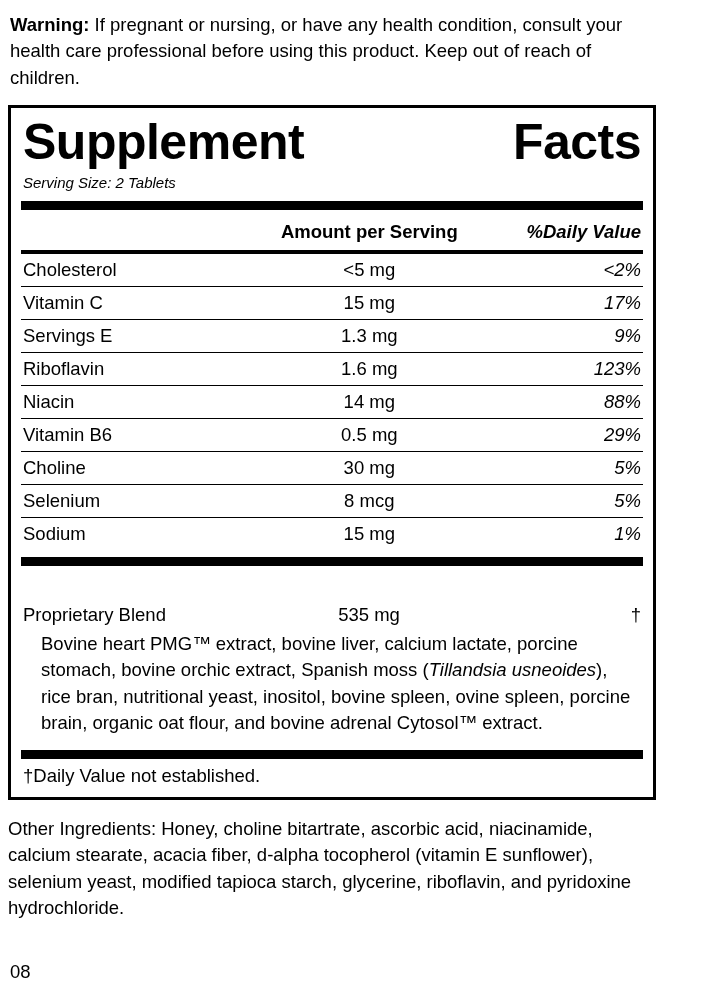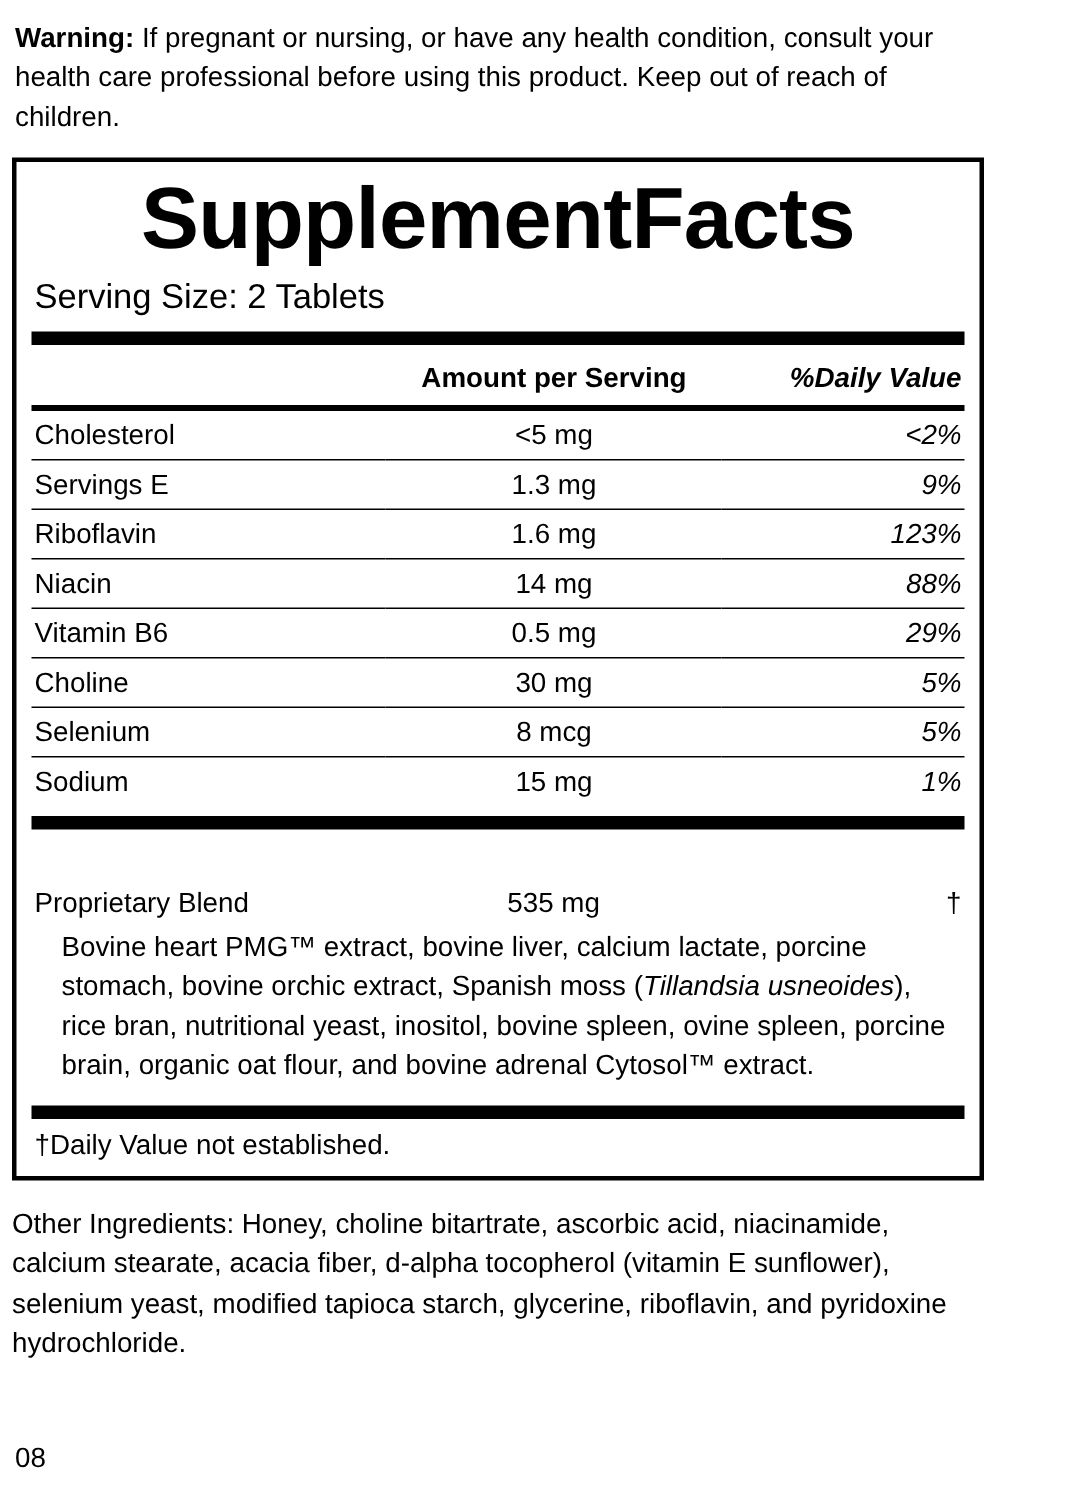--- a/index.html
+++ b/index.html
@@ -32,33 +32,34 @@
     font-weight: bold;
   }
 
   
   .panel {
     border: 3px solid #000;
     padding: 6px 10px 8px 10px;
     box-sizing: border-box;
   }
   .sf-title {
-    font-size: 58px;
+    font-size: 50px;
     font-weight: bold;
     letter-spacing: -0.5px;
     line-height: 1.05;
     display: flex;
-    justify-content: center;
+    justify-content: space-between;
     padding: 2px 2px 4px 2px;
     white-space: nowrap;
   }
   .serving-line {
-    font-size: 23px;
+    font-size: 15px;
     line-height: 1.45;
     padding-left: 2px;
+    font-style: italic;
   }
 
   .rule-thick {
     height: 9px;
     background: #000;
     margin: 7px 0 0 0;
   }
   .rule-med {
     height: 4px;
     background: #000;
@@ -155,20 +156,25 @@
     <div class="rule-med"></div>
 
     <table class="facts">
       <tbody>
         <tr class="row">
           <td class="col-name">Cholesterol</td>
           <td class="col-amt">&lt;5 mg</td>
           <td class="col-dv">&lt;2%</td>
         </tr>
         <tr class="row">
+          <td class="col-name">Vitamin C</td>
+          <td class="col-amt">15 mg</td>
+          <td class="col-dv">17%</td>
+        </tr>
+        <tr class="row">
           <td class="col-name">Servings E</td>
           <td class="col-amt">1.3 mg</td>
           <td class="col-dv">9%</td>
         </tr>
         <tr class="row">
           <td class="col-name">Riboflavin</td>
           <td class="col-amt">1.6 mg</td>
           <td class="col-dv">123%</td>
         </tr>
         <tr class="row">

